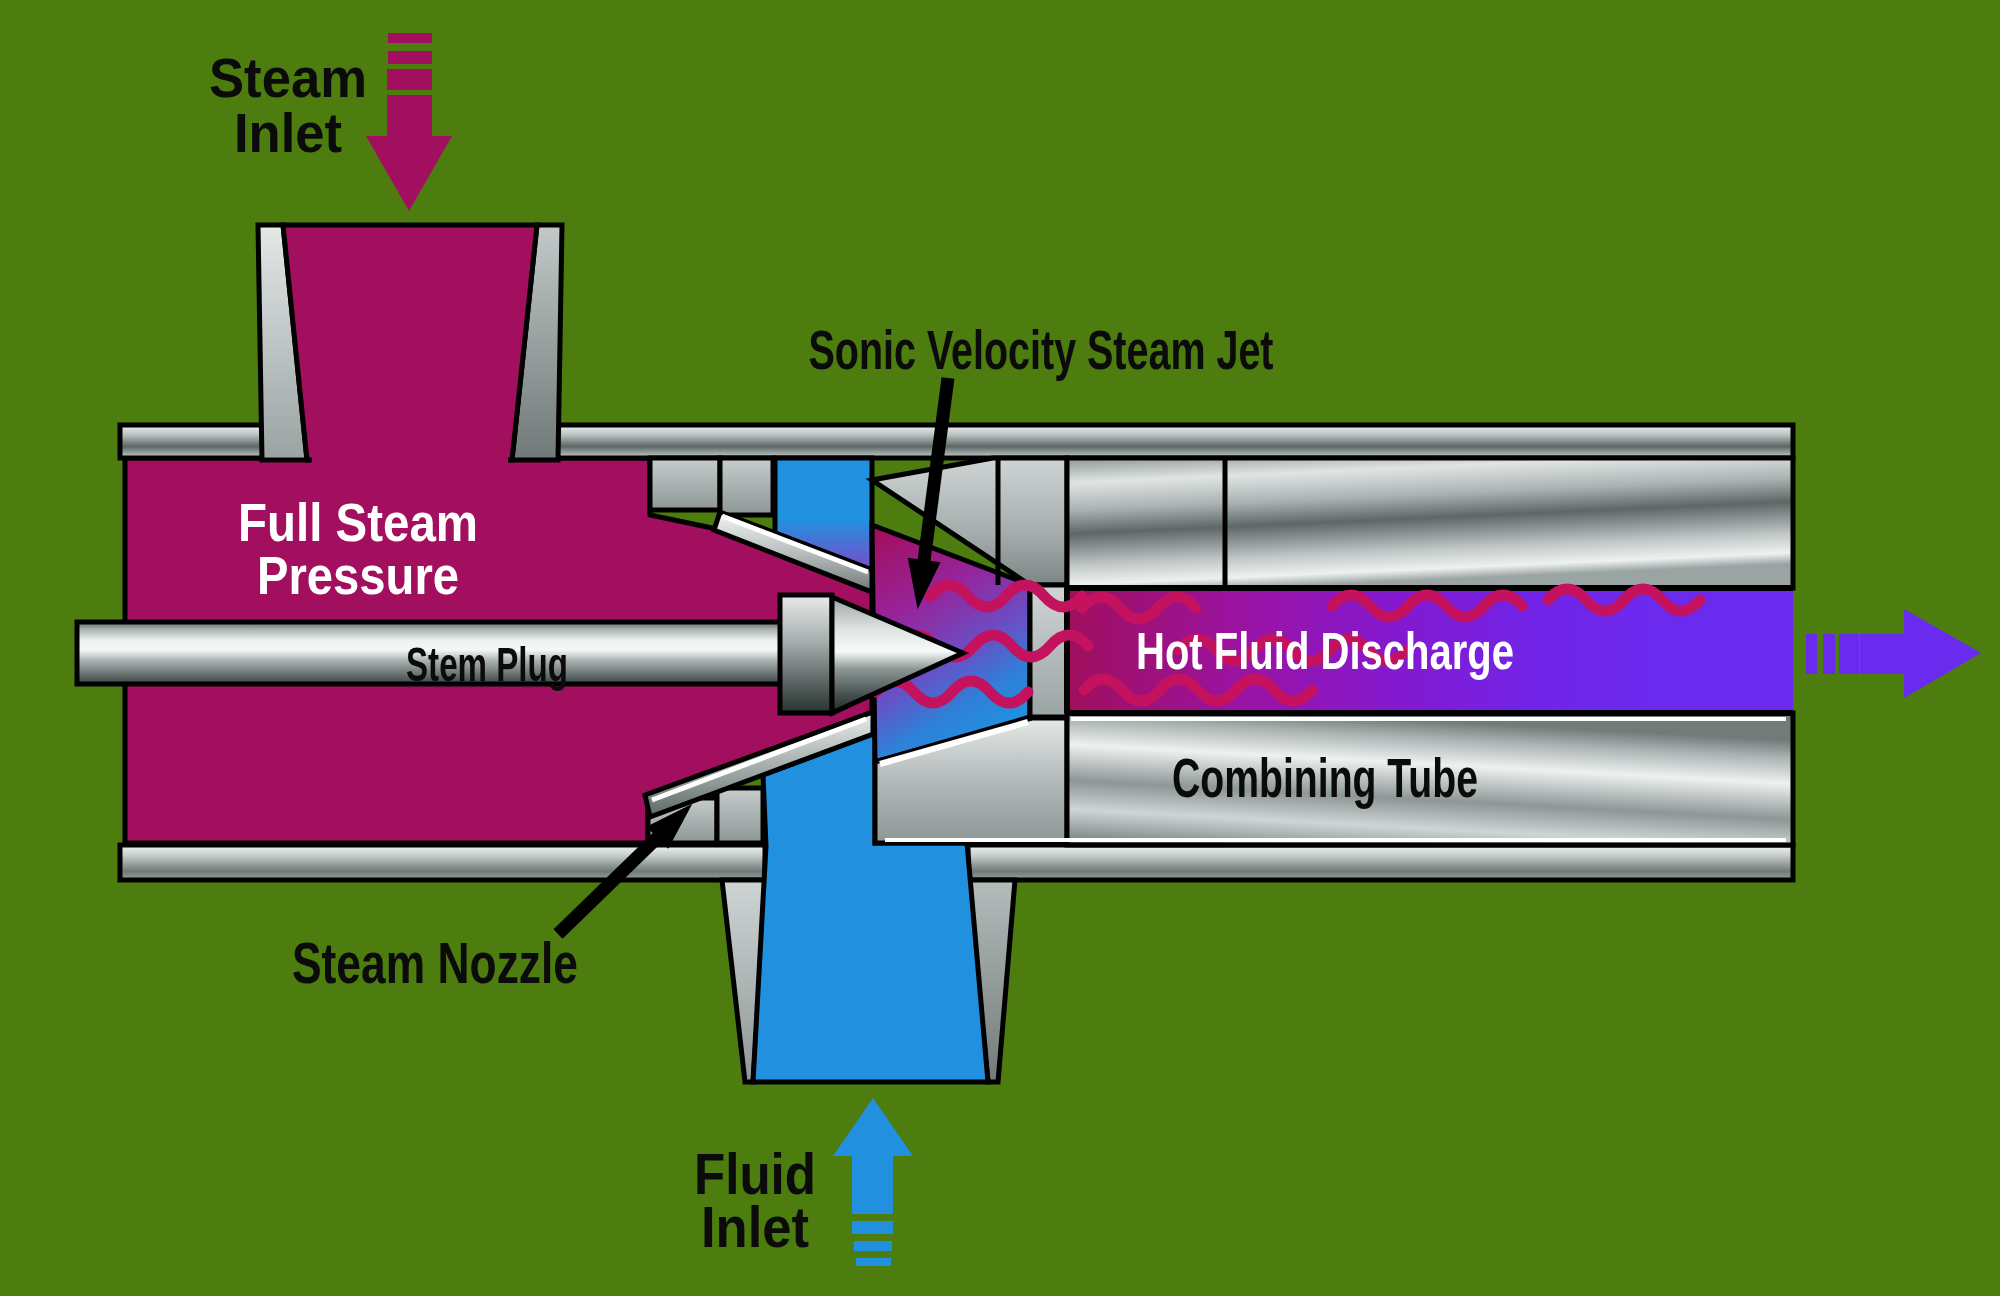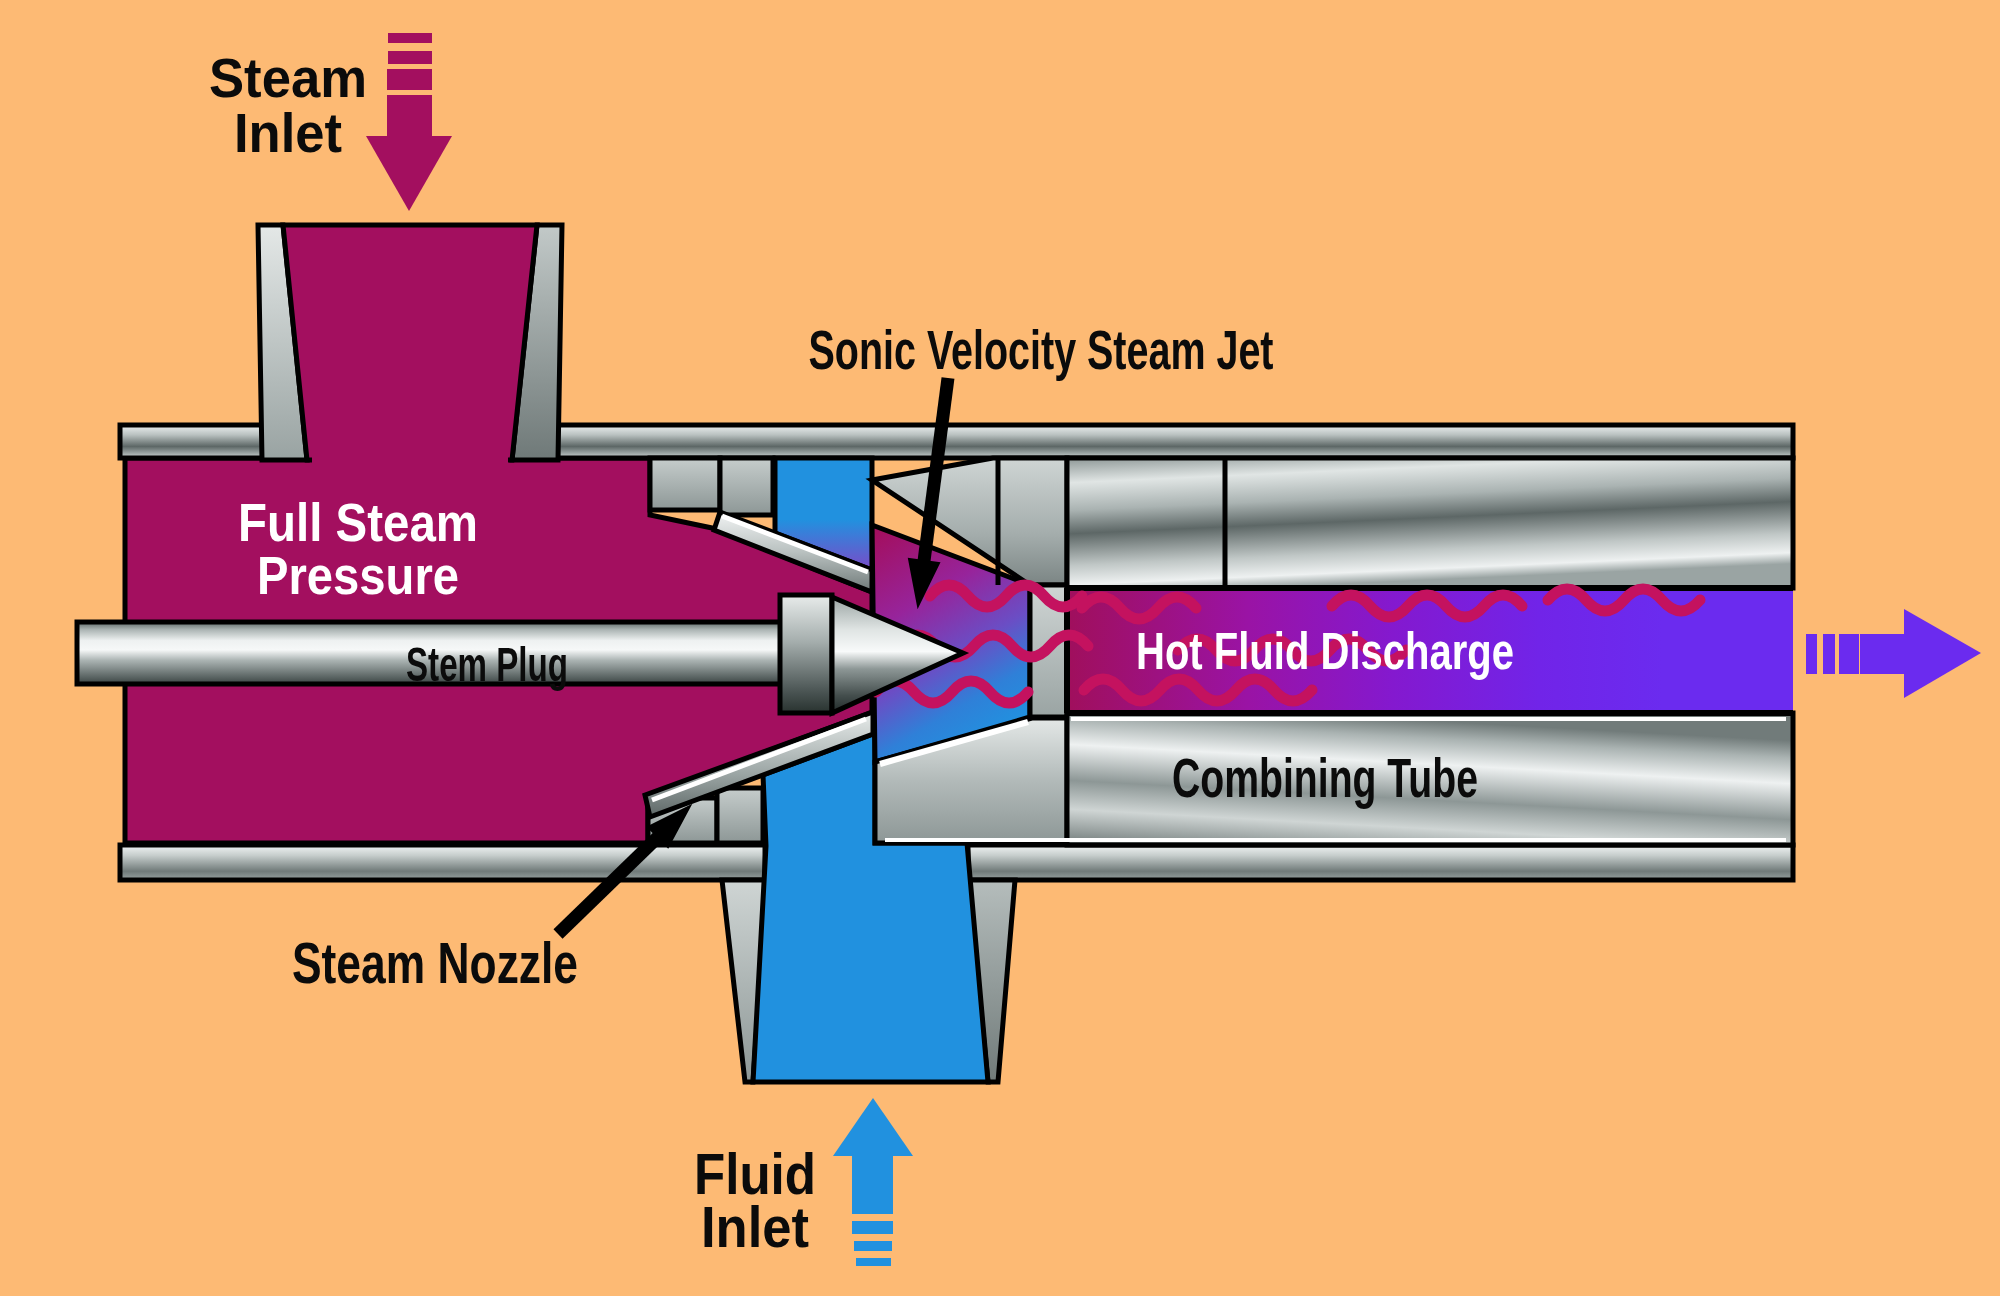--- a/index.html
+++ b/index.html
@@ -1,16 +1,16 @@
 <!DOCTYPE html>
 <html><head>
 <meta charset="utf-8">
 <style>
   html,body{margin:0;padding:0;background:#ffffff;}
-  .stage{position:relative;width:2000px;height:1296px;background:#fdba74;overflow:hidden;}
+  .stage{position:relative;width:2000px;height:1296px;background:#4d7c0f;overflow:hidden;}
   .stage svg{position:absolute;left:0;top:0;}
   text{font-family:"Liberation Sans","DejaVu Sans",sans-serif;font-weight:700;}
 </style>
 </head>
 <body>
 
 <div class="stage">
 <svg width="2000" height="1296" viewBox="0 0 2000 1296">
   <defs>
     <linearGradient id="gBand" x1="0" y1="0" x2="0" y2="1">

